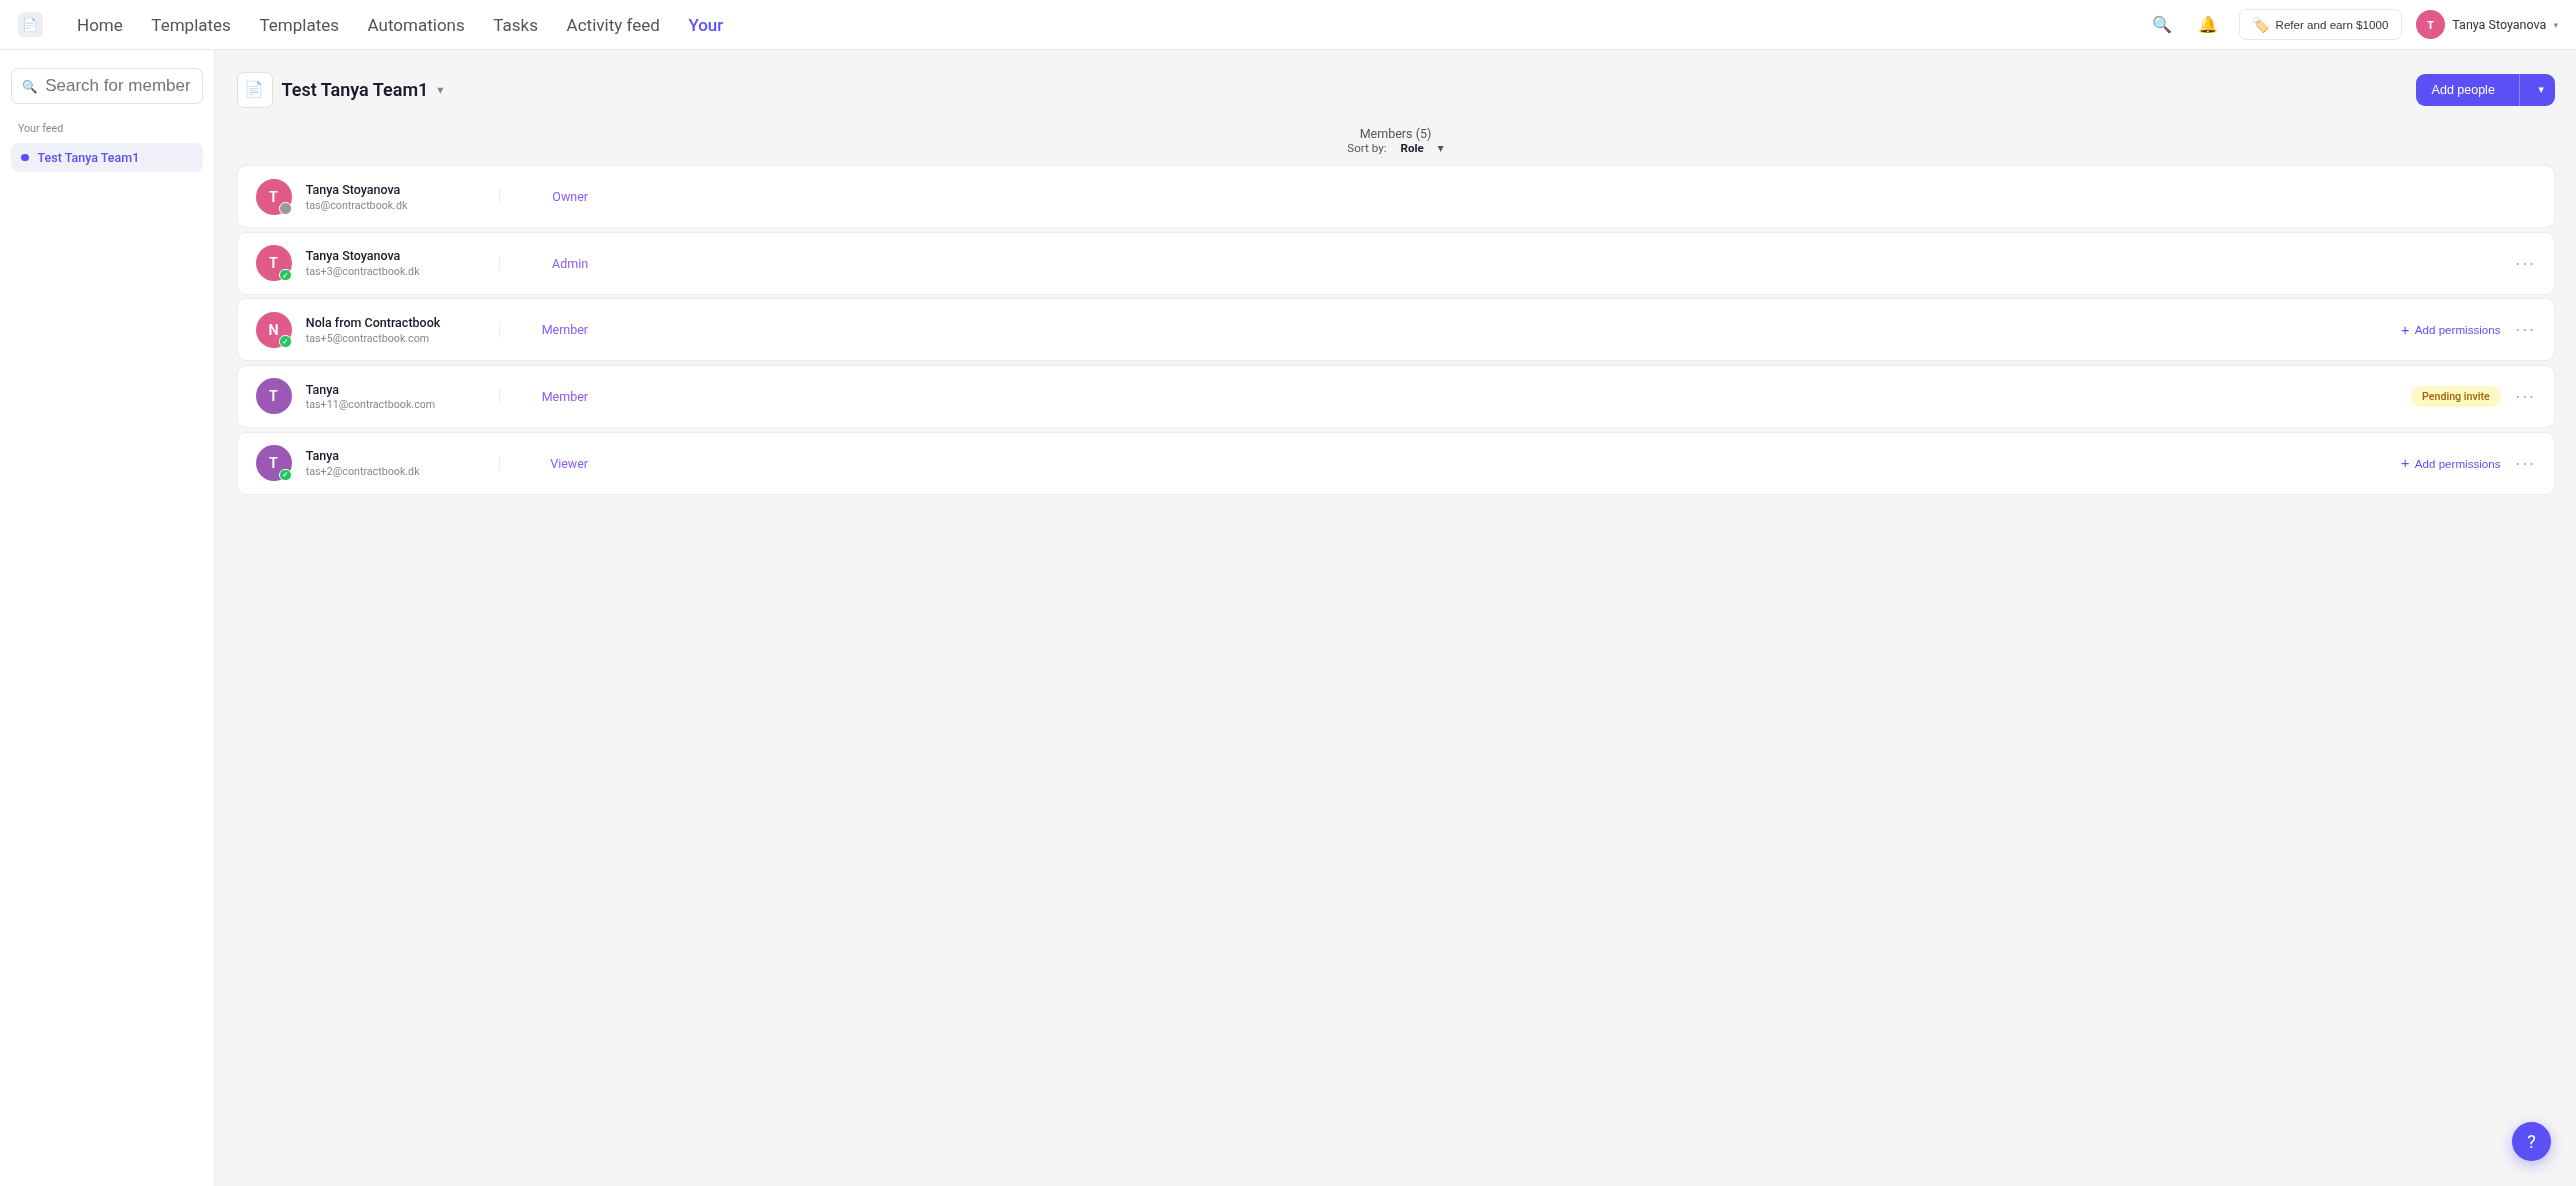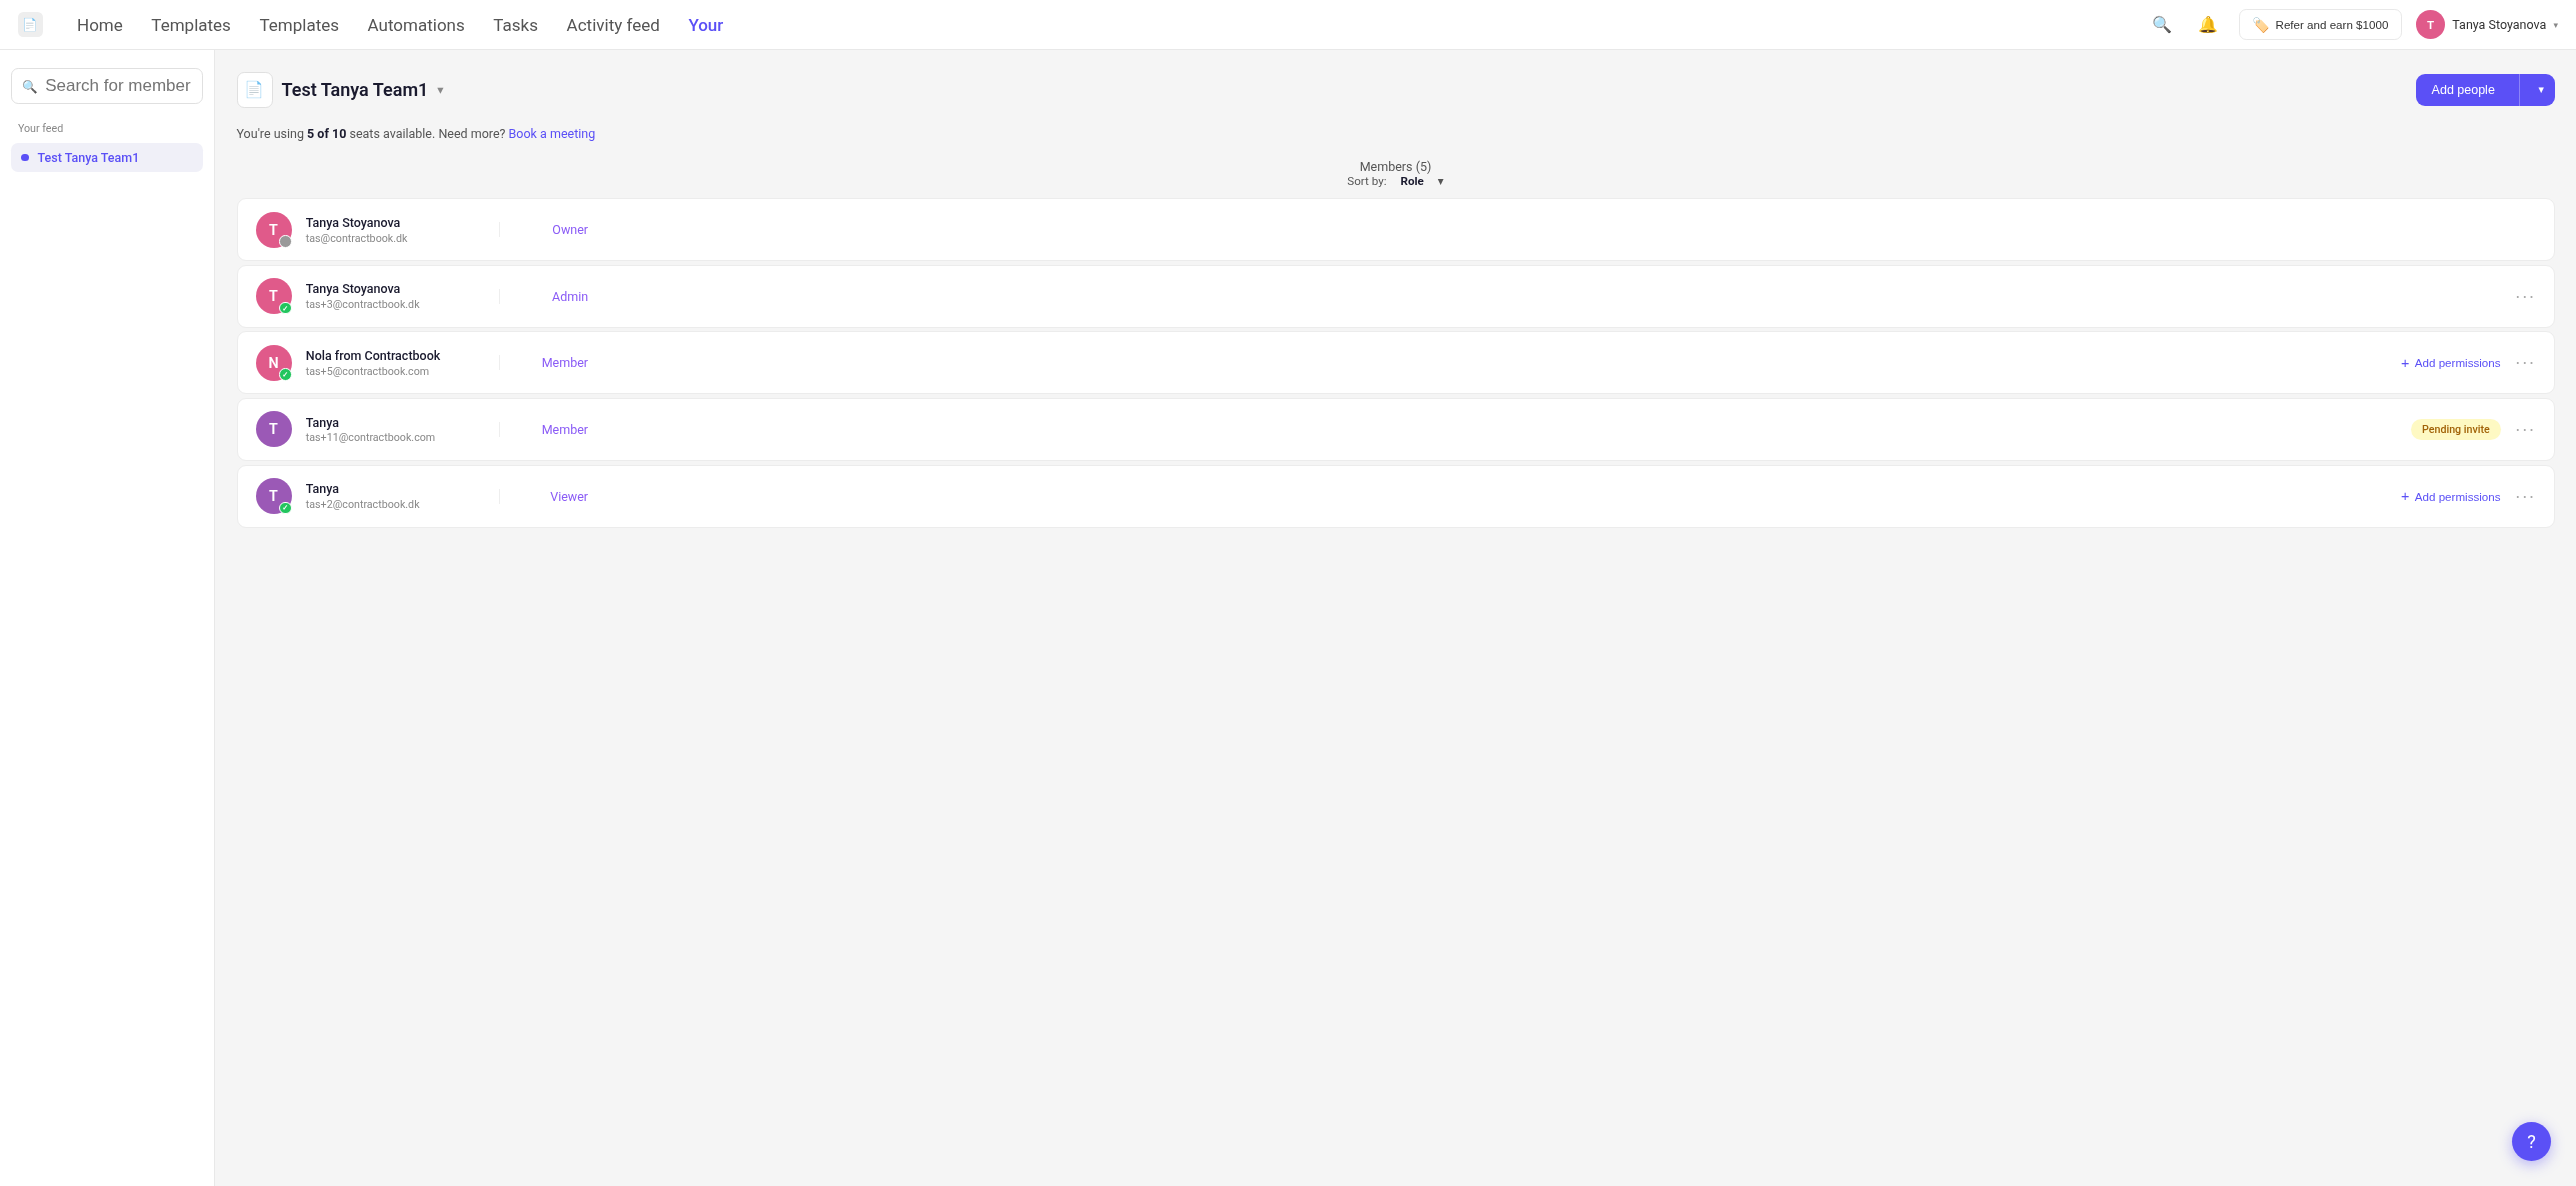--- a/index.html
+++ b/index.html
@@ -135,23 +135,20 @@
         <span class="team-title">Test Tanya Team1</span>
         <span class="team-dropdown-icon">▾</span>
       </div>
       <button class="add-people-btn">
         <span class="add-people-main">Add people</span>
         <span class="add-people-divider"></span>
         <span class="add-people-arrow">▾</span>
       </button>
     </div>
 
-    <div class="seats-info">
-      <span>You're using </span><strong>5 of 10</strong><span> seats available. Need more?</span> <a>Book a meeting</a>
-    </div>
 
     <div class="members-header">
       <span class="members-count">Members (5)</span>
       <div class="sort-by">
         <span>Sort by:</span>
         <strong>Role</strong>
         <span>▾</span>
       </div>
     </div>
 

